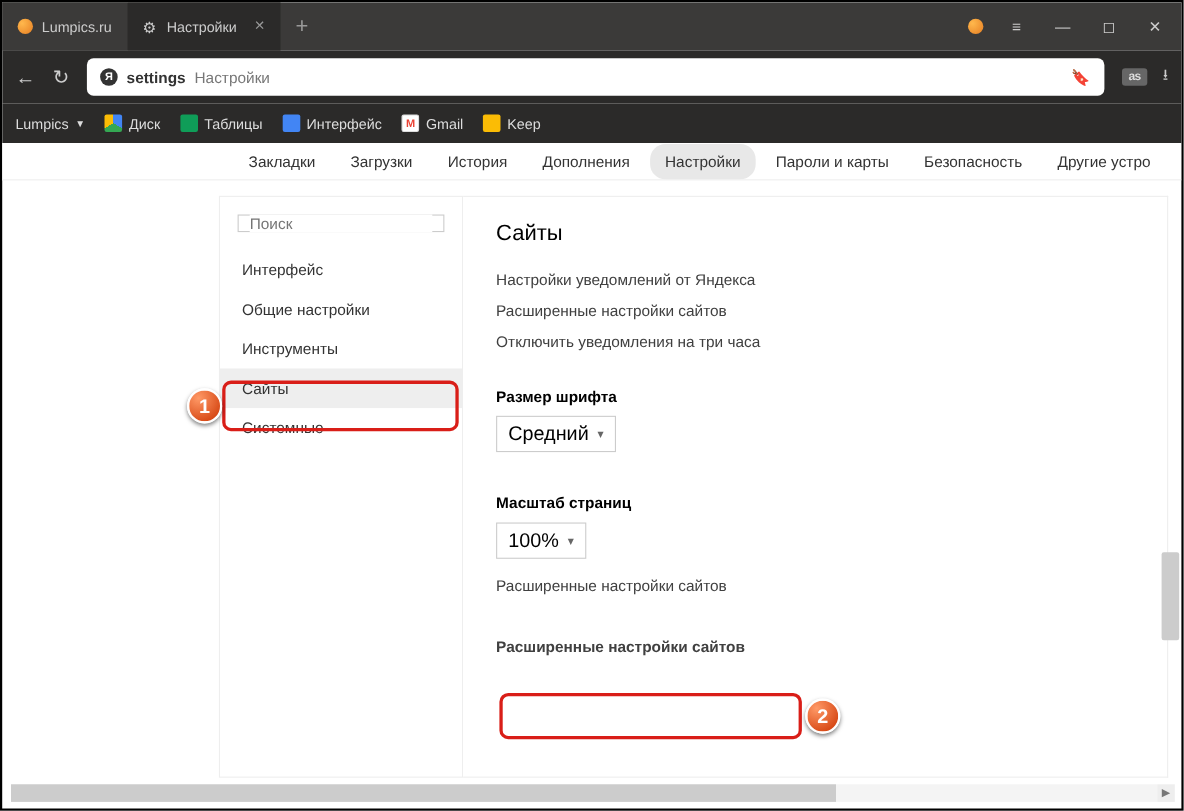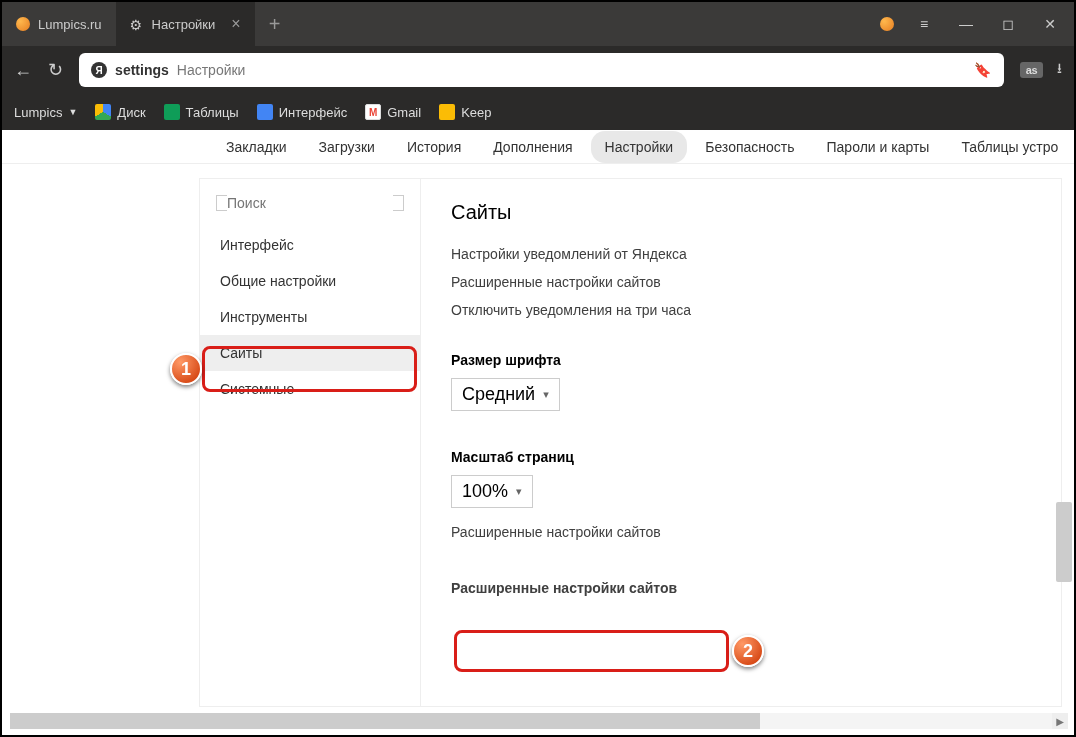--- a/index.html
+++ b/index.html
@@ -138,23 +138,23 @@
     <span>Keep</span>
   </div>
 </div>
 
 <div class="browser-nav">
   <div class="bnav-item">Закладки</div>
   <div class="bnav-item">Загрузки</div>
   <div class="bnav-item">История</div>
   <div class="bnav-item">Дополнения</div>
   <div class="bnav-item active">Настройки</div>
+  <div class="bnav-item">Пароли и карты</div>
   <div class="bnav-item">Безопасность</div>
-  <div class="bnav-item">Пароли и карты</div>
-  <div class="bnav-item">Таблицы устро</div>
+  <div class="bnav-item">Другие устро</div>
 </div>
 
 <div class="content">
   <div class="sidebar">
     <div class="search-box">
       <input placeholder="Поиск" style="">
     </div>
     <div class="side-item">Интерфейс</div>
     <div class="side-item">Общие настройки</div>
     <div class="side-item">Инструменты</div>

